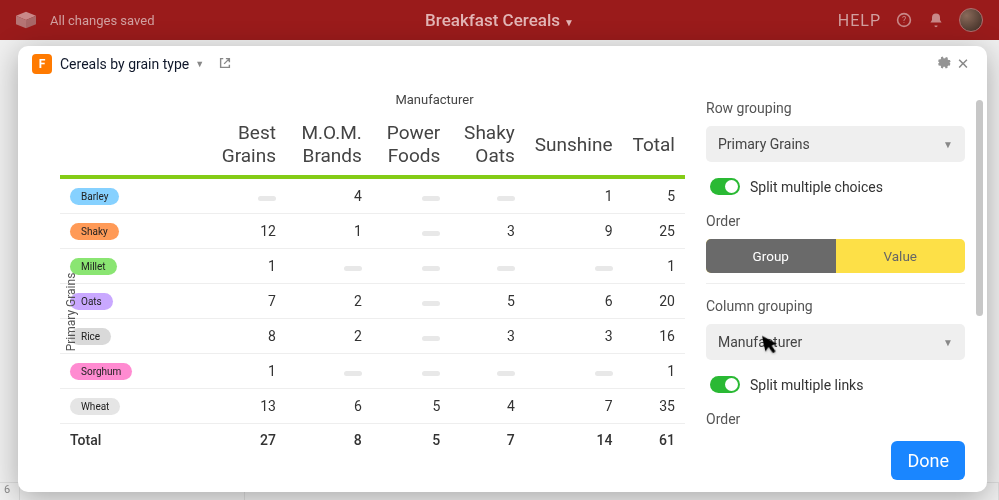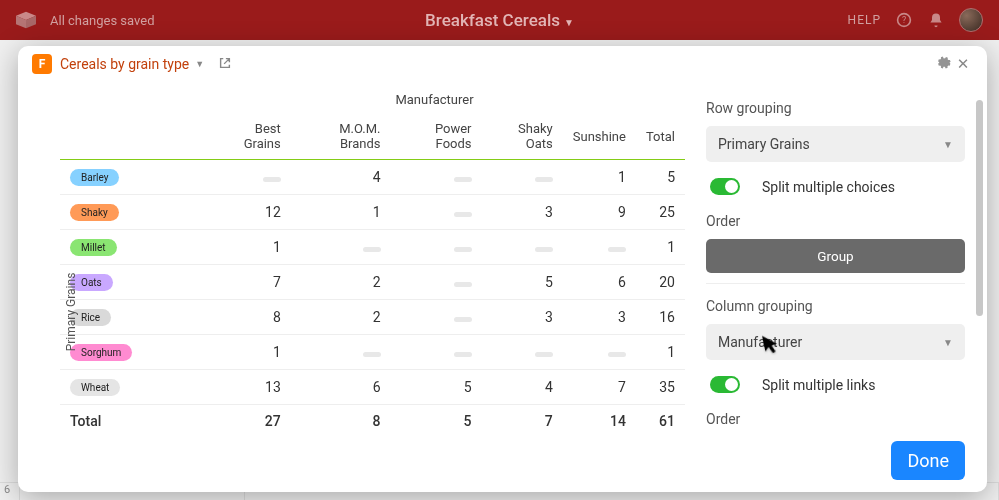--- a/index.html
+++ b/index.html
@@ -4,53 +4,53 @@
 <style>
   * { box-sizing: border-box; margin: 0; padding: 0; font-family: -apple-system, BlinkMacSystemFont, "Segoe UI", Roboto, Helvetica, Arial, sans-serif; }
   body { width: 999px; height: 500px; overflow: hidden; background: #f0f0f0; position: relative; }
 
   .app-header { height: 40px; background: #9a1b1b; display: flex; align-items: center; padding: 12px 16px; color: #d1a0a0; font-size: 13px; position: relative; }
   .app-header .cube { width: 20px; height: 18px; margin-right: 14px; position: relative; }
   .app-header .cube svg { display:block; }
   .app-header .title { position: absolute; left: 50%; transform: translateX(-50%); color: #e2b5b5; font-size: 17px; font-weight: 500; }
   .app-header .title .caret { font-size: 10px; margin-left: 4px; }
   .app-header .right { margin-left: auto; display: flex; align-items: center; gap: 14px; }
-  .app-header .help { font-size: 12px; letter-spacing: 1px; }
+  .app-header .help { font-size: 16px; letter-spacing: 1px; }
   .app-header .icon { width: 18px; height: 18px; display: inline-flex; align-items: center; justify-content: center; }
   .app-header .avatar { width: 24px; height: 24px; border-radius: 50%; background: radial-gradient(circle at 30% 30%, #8a6a5a, #3a2a22); border: 1px solid #b07070;}
 
   .modal { position: absolute; left: 18px; right: 12px; top: 46px; bottom: 8px; background: #fff; border-radius: 10px; box-shadow: 0 6px 30px rgba(0,0,0,0.3); display: flex; flex-direction: column; }
 
   .modal-header { height: 36px; display: flex; align-items: center; padding: 0 14px; font-size: 14px; color: #333; }
   .modal-header .logo { width: 20px; height: 20px; background: #ff7a00; border-radius: 4px; margin-right: 8px; display:flex; align-items:center; justify-content:center; color:#fff; font-weight:bold; font-size:12px; }
-  .modal-header .name { color: #c2410c; }
+  .modal-header .name { color: #0f172a; }
   .modal-header .caret { font-size: 9px; color: #888; margin-left: 6px; }
   .modal-header .ext { margin-left: 14px; color: #888; font-size: 13px; }
   .modal-header .spacer { flex: 1; }
   .modal-header .gear, .modal-header .close { color: #888; width: 20px; text-align: center; cursor: pointer; font-size: 15px; }
 
   .modal-body { flex: 1; display: flex; min-height: 0; position: relative; }
 
   .left { flex: 1; padding: 10px 4px 0 16px; overflow: hidden; position: relative; }
   .vlabel { position: absolute; left: 14px; top: 56%; transform: translateY(-50%) rotate(-90deg); transform-origin: center; font-size: 12px; color: #555; white-space: nowrap; }
   .super-header { text-align: center; font-size: 13px; color: #444; margin-bottom: 6px; padding-left: 150px; }
 
   table { border-collapse: collapse; width: calc(100% - 26px); margin-left: 26px; font-size: 14px; }
   th, td { padding: 8px 10px; text-align: right; font-weight: 400; color: #333; border-bottom: 1px solid #eee; }
   th:first-child, td:first-child { text-align: left; width: 148px; }
-  thead th { color: #444; border-bottom: 1px solid #84cc16; font-size: 13px; }
+  thead th { color: #444; border-bottom: 4px solid #84cc16; font-size: 19px; }
   tfoot td { font-weight: 500; border-top: 1px solid #ddd; border-bottom: none; }
   .pill { display: inline-block; padding: 3px 11px; border-radius: 12px; font-size: 10px; color: #222; }
   .dash { display: inline-block; width: 18px; height: 5px; background: #e8e8e8; border-radius: 3px; }
 
   .right-panel { width: 298px; border-left: 1px solid #fff; padding: 12px 22px 0 16px; font-size: 14px; color: #333; position: relative; overflow: hidden; }
   .section-title { color: #555; font-size: 14px; margin: 6px 0 10px; }
   .select { background: #efefef; border-radius: 5px; height: 36px; display: flex; align-items: center; padding: 0 12px; color: #444; justify-content: space-between; margin-bottom: 10px; cursor: pointer; }
   .select .cd { font-size: 10px; color: #888; }
-  .toggle-row { display: flex; align-items: center; padding: 6px 4px 12px; gap: 22px; }
+  .toggle-row { display: flex; align-items: center; padding: 6px 4px 12px; gap: 10px; }
   .toggle { width: 30px; height: 17px; border-radius: 10px; background: #2ab934; position: relative; cursor: pointer; flex-shrink: 0; }
   .toggle::after { content: ""; position: absolute; width: 13px; height: 13px; background: #fff; border-radius: 50%; top: 2px; left: 15px; }
   .seg { display: flex; background: #fde047; border-radius: 5px; overflow: hidden; height: 34px; margin-bottom: 10px; }
   .seg div { flex: 1; display: flex; align-items: center; justify-content: center; color: #666; cursor: pointer; font-size: 13.5px; }
   .seg .active { background: #6a6a6a; color: #fff; }
   .divider { border-top: 1px solid #eee; margin: 8px 0 14px; }
 
   .scrollbar { position: absolute; right: 4px; top: 18px; bottom: 54px; width: 7px; }
   .scrollbar .thumb { position: absolute; top: 0; width: 100%; height: 64%; background: #c7c7c7; border-radius: 4px; }
 
@@ -223,20 +223,21 @@
         <span>Primary Grains</span>
           <span class="cd">▼</span>
       </div>
       <div class="toggle-row">
         <span class="toggle"></span>
         <span>Split multiple choices</span>
       </div>
       <div class="section-title">Order</div>
       <div class="seg">
         <div class="active">Group</div>
+        <div>Value</div>
       </div>
       <div class="divider"></div>
       <div class="section-title">Column grouping</div>
       <div class="select">
         <span>Manufacturer</span>
           <span class="cd">▼</span>
       </div>
       <div class="toggle-row">
         <span class="toggle"></span>
         <span>Split multiple links</span>

